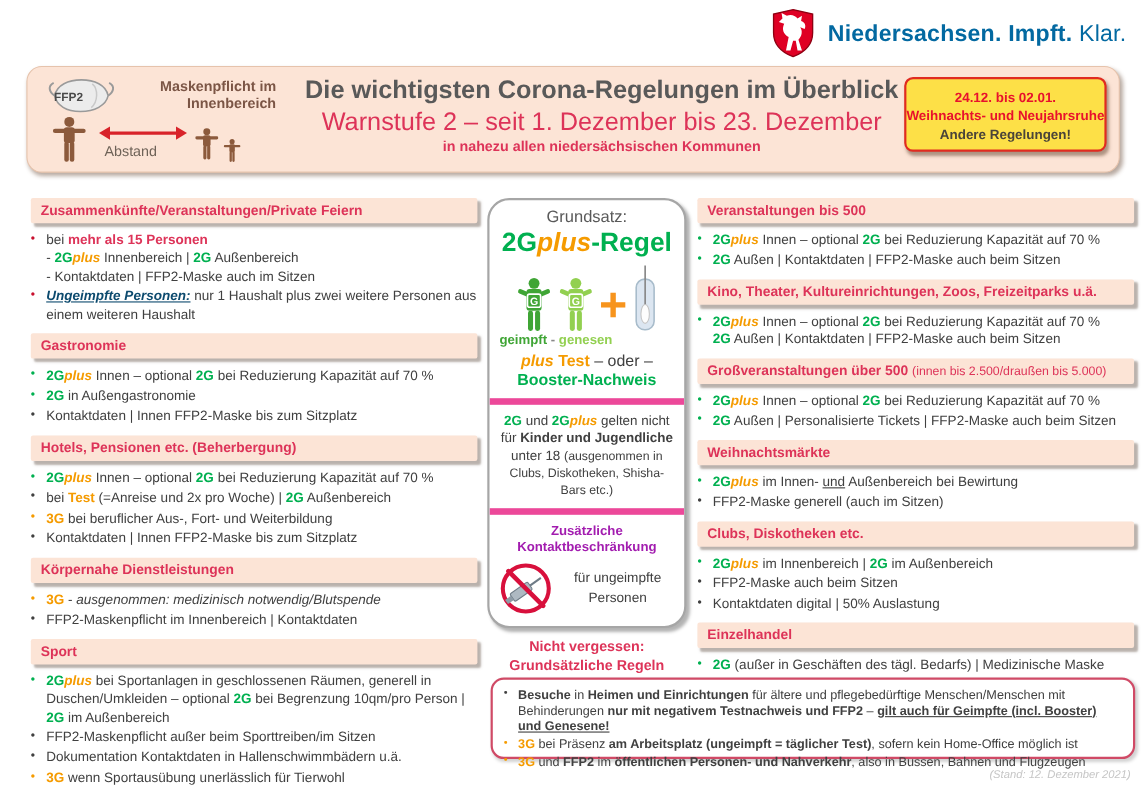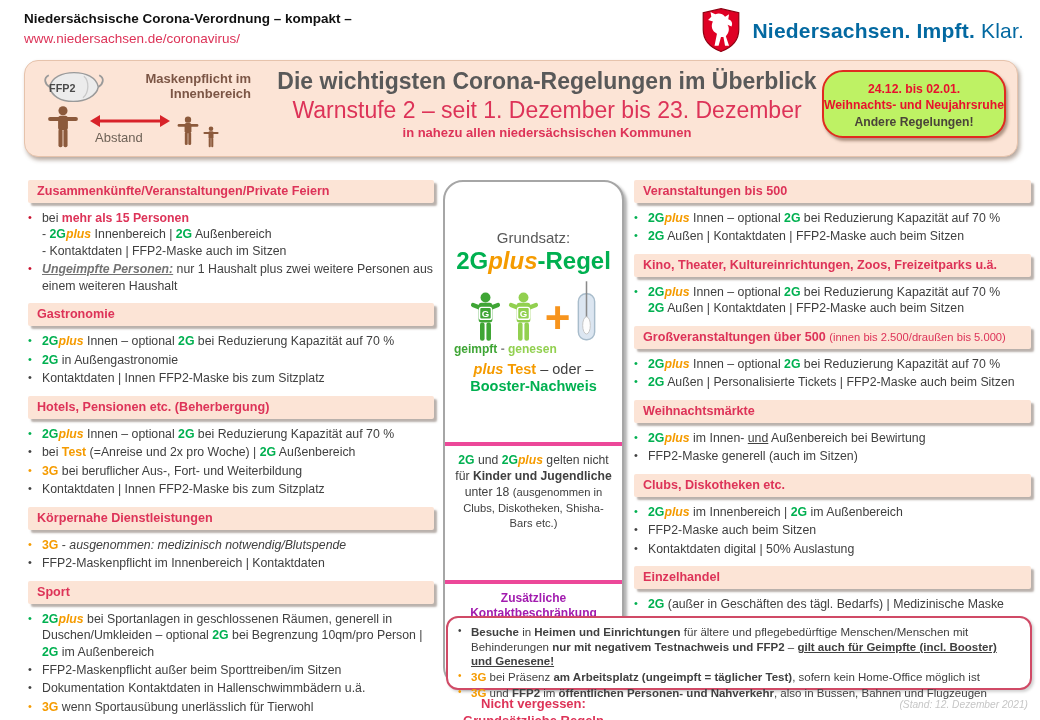--- a/index.html
+++ b/index.html
@@ -23,57 +23,57 @@
               font-size:13px;font-weight:bold;color:#7B5545;line-height:1.15;}
   .pers1{position:absolute;left:10px;top:40px;}
   .dist-arrow{position:absolute;left:52px;top:48px;}
   .dist-label{position:absolute;left:58px;top:64px;font-size:13px;color:#6E6257;}
   .pers2{position:absolute;left:140px;top:50px;}
   .pers3{position:absolute;left:166px;top:60px;}
   .banner-title{position:absolute;left:233px;top:7px;width:578px;text-align:center;}
   .bt1{font-size:23px;font-weight:bold;color:#595959;line-height:1.2;}
   .bt2{font-size:23px;font-weight:normal;color:#DD3358;line-height:1.25;}
   .bt3{font-size:13px;font-weight:bold;color:#DD3358;margin-top:1px;}
-  .holiday{position:absolute;right:11px;top:9px;width:184px;height:68px;background:#bef264;
-           border:2px solid #E02B20;border-radius:21px;box-shadow:2px 3px 3px rgba(95,65,45,.5);
+  .holiday{position:absolute;right:11px;top:9px;width:184px;height:68px;background:#fde047;
+           border:2px solid #E02B20;border-radius:8px;box-shadow:2px 3px 3px rgba(95,65,45,.5);
            text-align:center;padding-top:9px;box-sizing:border-box;}
   .hl1,.hl2{font-size:12.2px;font-weight:bold;color:#E8112D;line-height:1.35;}
   .hl3{font-size:12.2px;font-weight:bold;color:#4A4439;line-height:1.35;}
 
   
   #left-col{position:absolute;left:28px;top:180px;width:406px;}
   #right-col{position:absolute;left:634px;top:180px;width:397px;}
   .center-col{position:absolute;left:443px;top:180px;width:181px;}
 
   .sec{margin-bottom:9px;}
   .sec-bar{background:#FCE4D6;padding:4px 9px 5px;font-size:12.6px;font-weight:bold;color:#DD3358;
            box-shadow:3px 3px 2px rgba(115,100,90,.5);border-radius:2px;margin-bottom:7px;}
   .item{display:flex;font-size:12.3px;line-height:1.34;margin:0 0 2px;color:#404040;}
   .bul{width:14px;min-width:14px;font-size:11px;}
   .bul-r{color:#C8102E;} .bul-g{color:#00B050;} .bul-o{color:#F59B00;} .bul-k{color:#404040;}
   .cnt{flex:1;}
 
   
   .s-p{} .s-b{font-weight:bold;}
   .s-r{color:#DD3358;font-weight:bold;}
-  .s-ru{color:#737373;font-weight:bold;font-style:italic;text-decoration:underline;}
+  .s-ru{color:#0c4a6e;font-weight:bold;font-style:italic;text-decoration:underline;}
   .s-g{color:#00B050;font-weight:bold;}
   .s-gp{color:#F59B00;font-weight:bold;font-style:italic;}
   .s-ob{color:#F59B00;font-weight:bold;}
   .s-i{font-style:italic;}
   .s-u{text-decoration:underline;}
   .s-bu{font-weight:bold;text-decoration:underline;}
   .s-sm{font-size:11.2px;}
   .s-hn{font-weight:normal;font-size:11.2px;}
 
   
   .g-box{background:#fff;border:2px solid #A6A6A6;border-radius:20px;overflow:hidden;
          box-shadow:3px 3px 3px rgba(0,0,0,.3);}
-  .g-sec{padding:7px 7px 8px;text-align:center;margin-top:40px;}
-  .g-sec + .g-sec{border-top:4px solid #ec4899;}
+  .g-sec{padding:7px 7px 8px;text-align:center;}
+  .g-sec + .g-sec{border-top:6px solid #ec4899;}
   .g-label{font-size:15px;color:#595959;}
   .g-rule{font-size:24px;font-weight:bold;margin-top:1px;}
   .g-rule .g2{color:#00B050;} .g-rule .gpl{color:#F59B00;font-style:italic;}
   .icons-row{display:flex;justify-content:center;align-items:flex-end;gap:5px;margin:5px 0 2px;}
   .plus-glyph{color:#F7941D;font-size:44px;font-weight:bold;line-height:.75;padding-bottom:8px;}
   .gg-labels{font-size:12px;font-weight:bold;margin-top:-2px;text-align:left;padding-left:2px;}
   .lab-geimpft{color:#3FA535;} .lab-genesen{color:#92D050;} .lab-sep{color:#888;}
   .plus-test{font-size:14.5px;margin-top:5px;color:#404040;}
   .booster{font-size:14.5px;font-weight:bold;color:#00B050;margin-top:1px;}
   .exception{font-size:12.2px;line-height:1.3;}
@@ -95,24 +95,20 @@
 
   
   .footer-note{position:absolute;left:12px;top:699px;width:800px;font-size:10.2px;color:#C6C6C6;font-style:italic;}
   .footer-stand{position:absolute;right:12px;top:699px;font-size:10.2px;color:#C6C6C6;font-style:italic;}
 </style>
 </head>
 <body>
 
 <div class="poster">
 
-  <div class="top">
-    <div class="top-title">Niedersächsische Corona-Verordnung – kompakt –</div>
-    <a class="top-url" href="#">www.niedersachsen.de/coronavirus/</a>
-  </div>
   <div class="logo">
     <svg width="42" height="47" viewBox="0 0 52 58">
       <path d="M26 2 L48 7 V28 C48 41 39 50 26 55 C13 50 4 41 4 28 V7 Z" fill="#DF0024" stroke="#8E0012" stroke-width="1.5"></path>
       <path d="M36 48 L32 36 C36 32 37 26 34 22 L39 24 C41 20 39 16 35 15 L36 9 L31 12 C28 8 23 7 19 9 L13 6 L14 12 L10 16 L16 18 C13 24 15 30 21 33 L18 48 L23 48 L26 37 L29 37 L31 48 Z" fill="#fff"></path>
     </svg>
     <div class="logo-text"><b>Niedersachsen. Impft.</b> <span>Klar.</span></div>
   </div>
 
   <div class="banner">
     <div class="mask-area">

